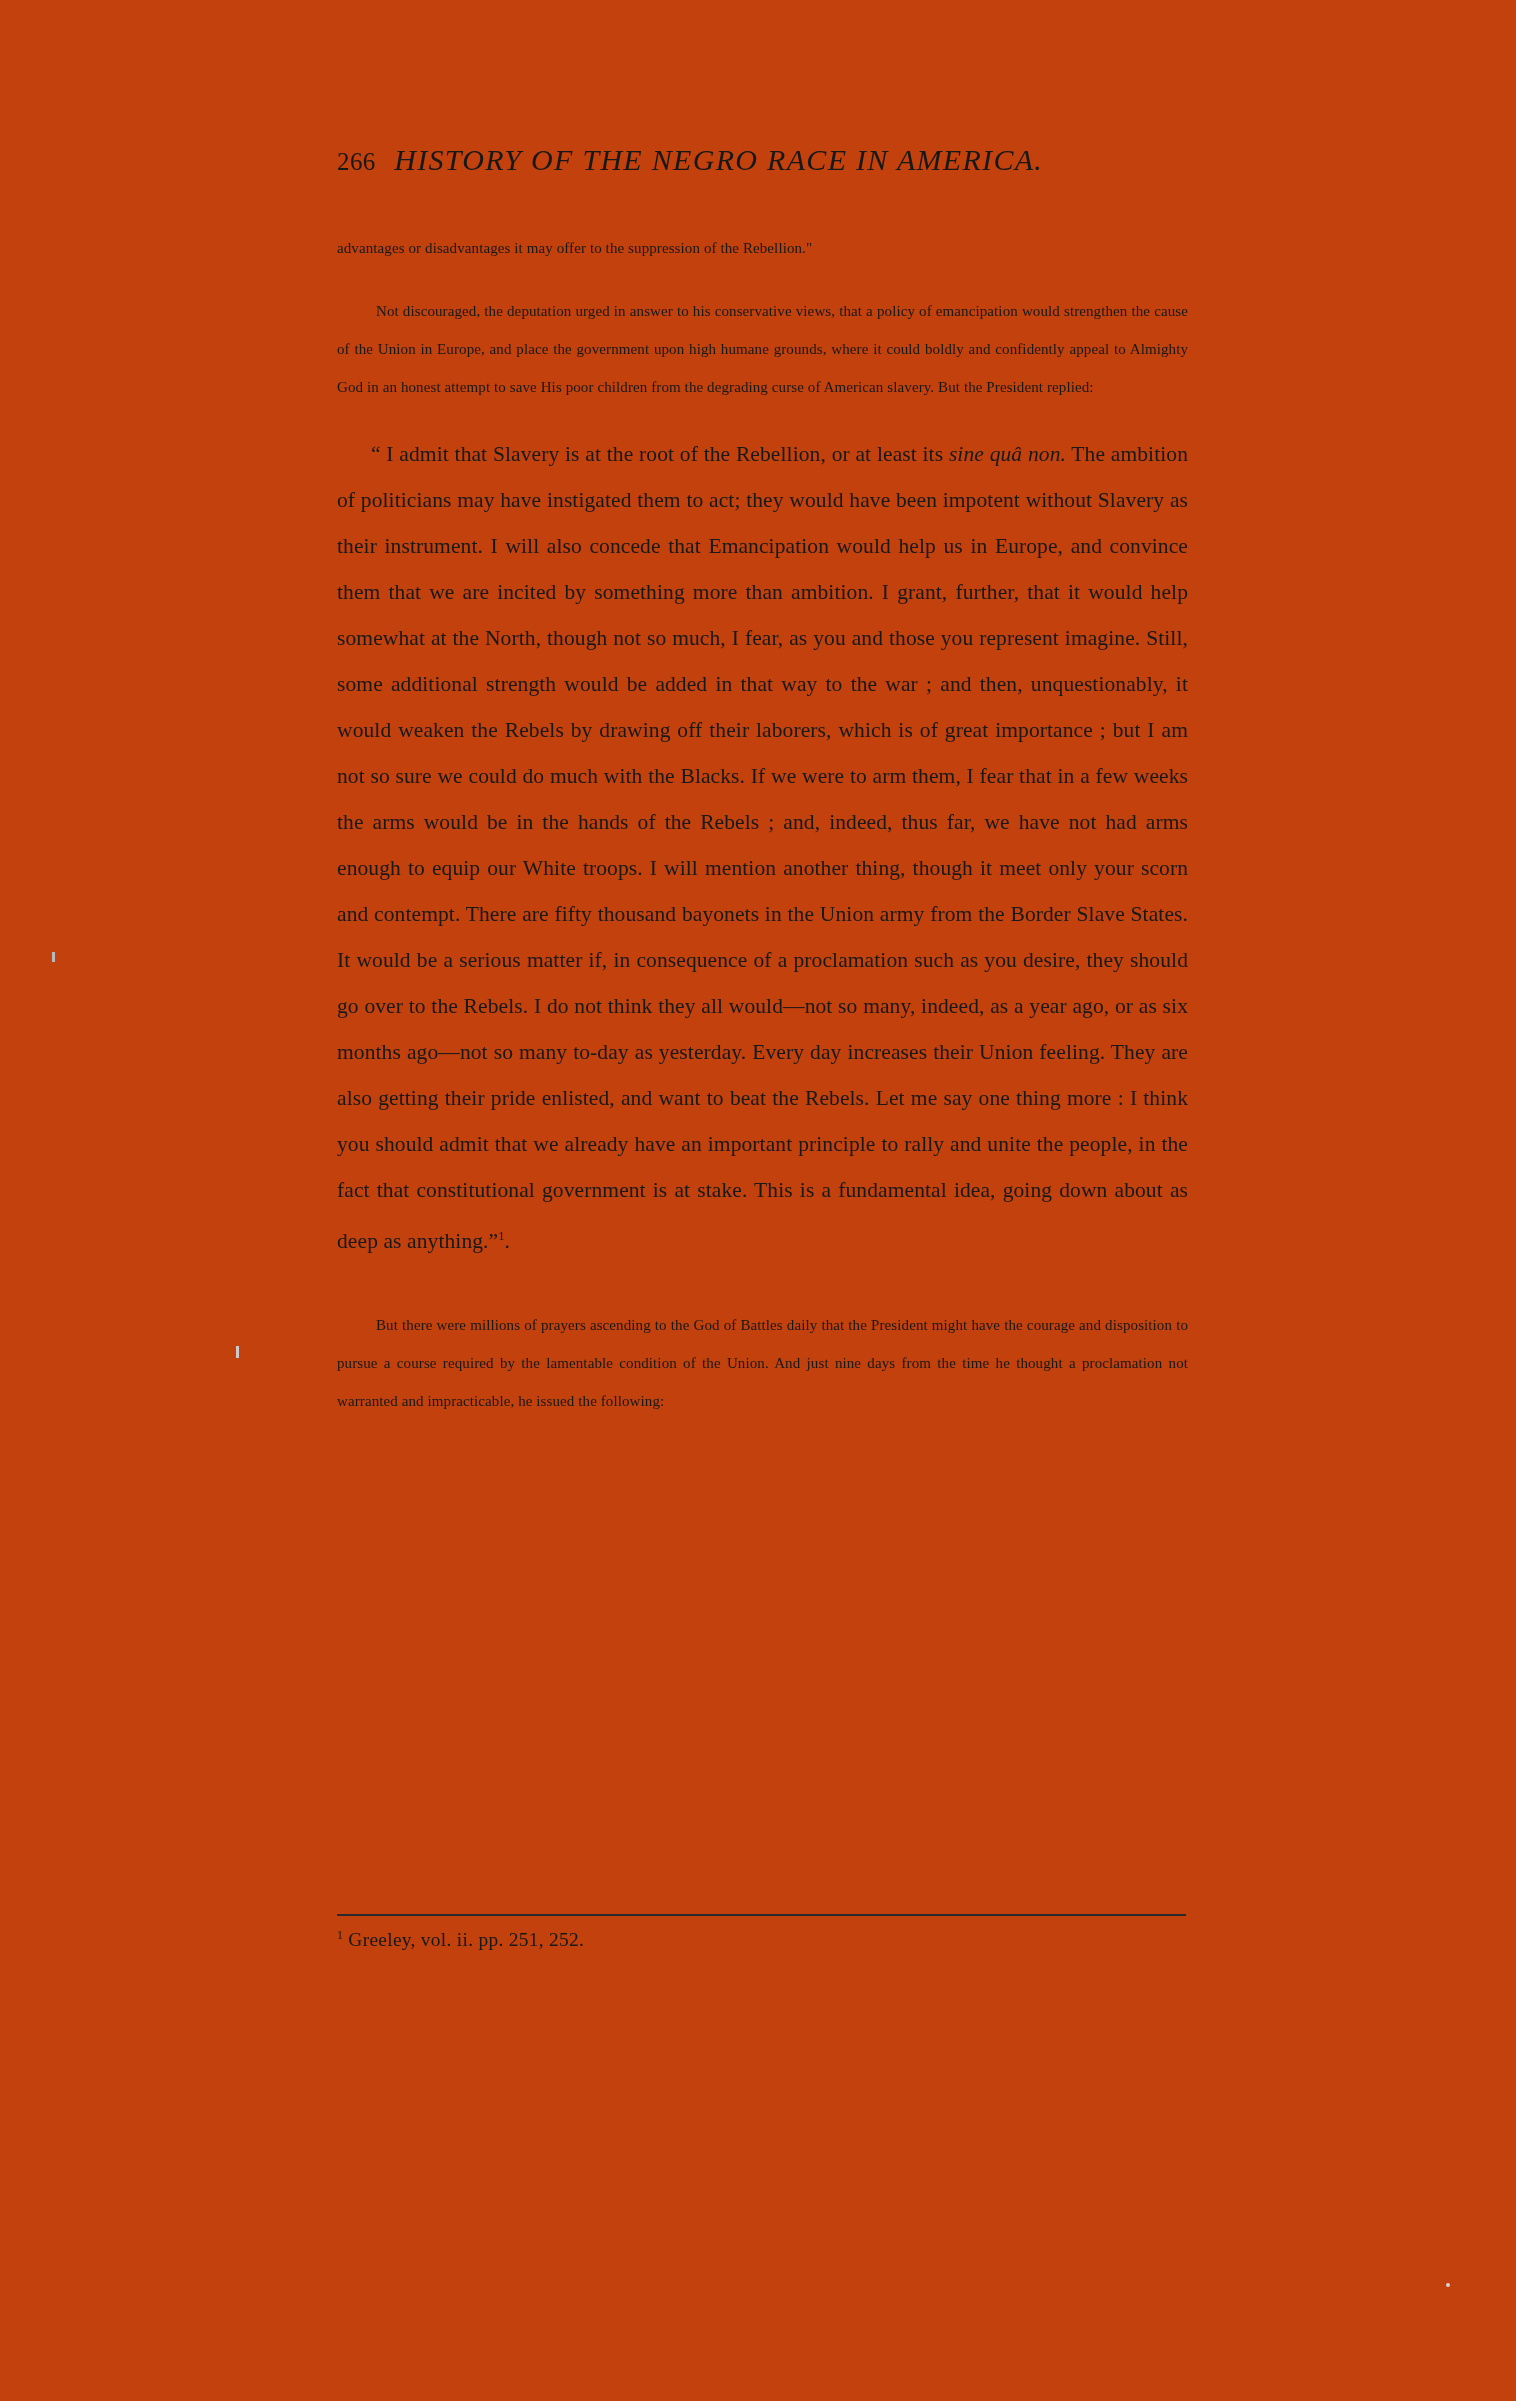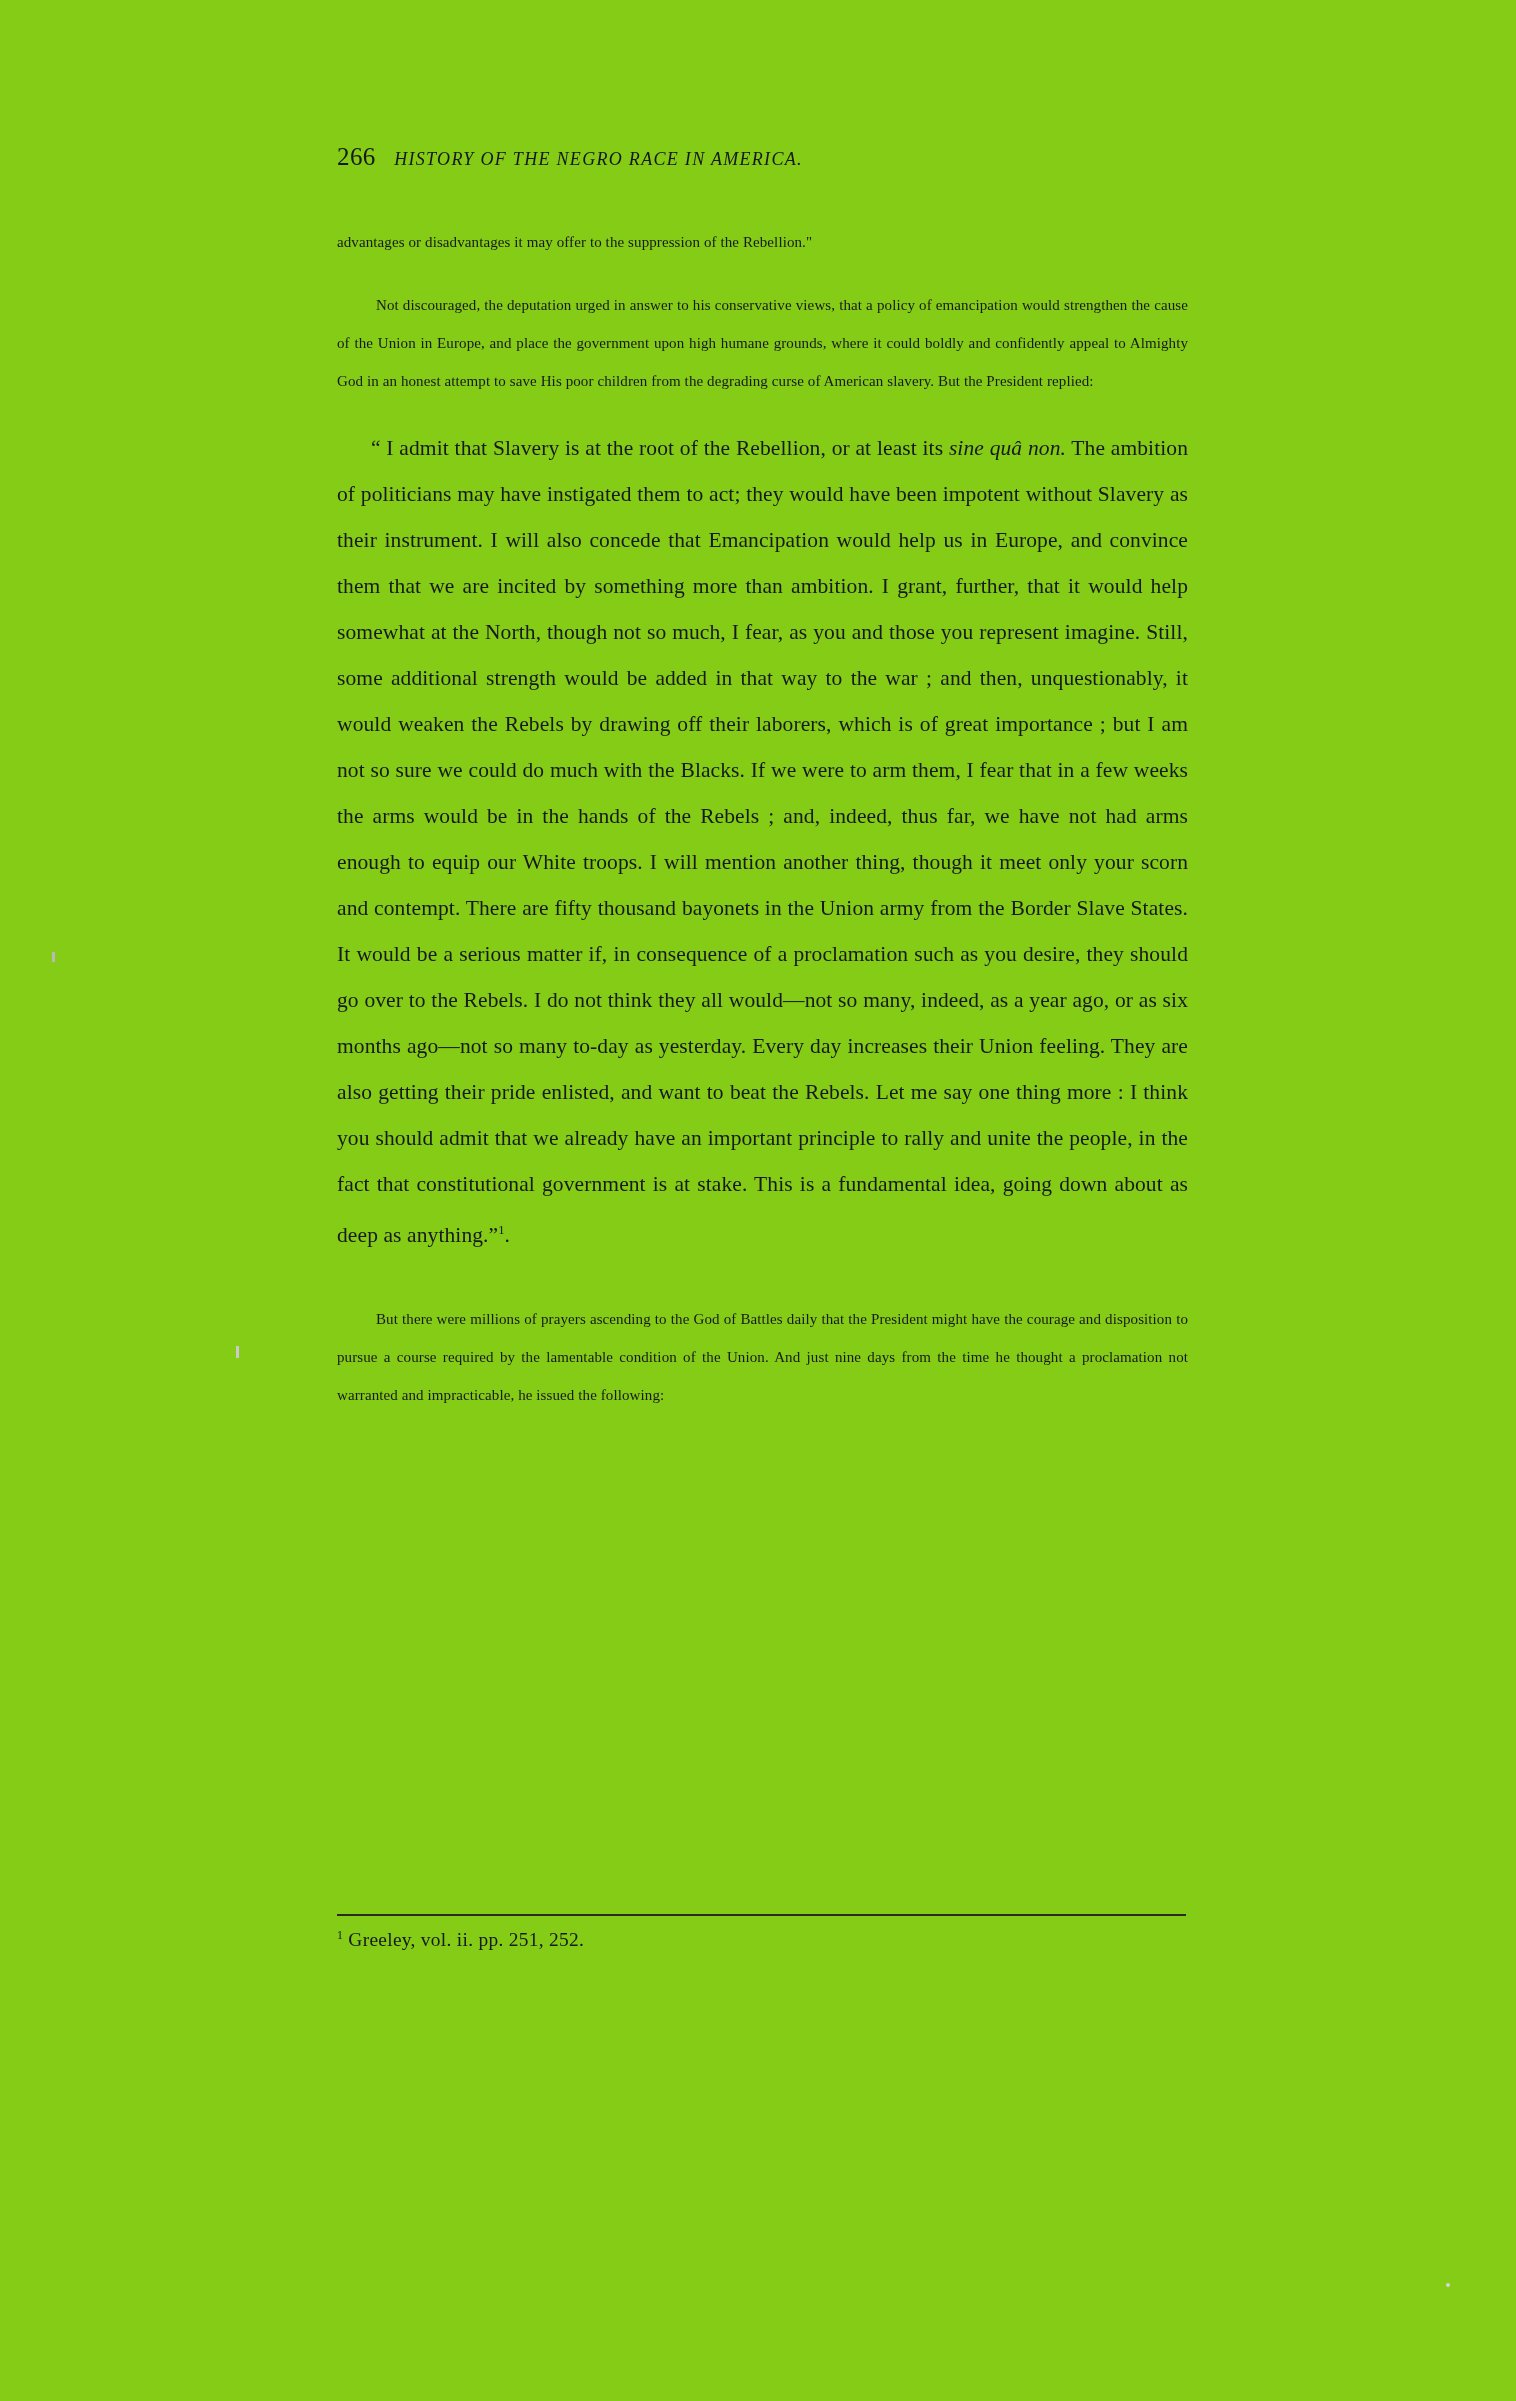--- a/index.html
+++ b/index.html
@@ -13,21 +13,21 @@
     font-family: "Liberation Serif", serif;
     color: #1a1a1a;
     position: relative;
     overflow: hidden;
   }
   .page {
     position: absolute;
     top: 0; left: 0;
     width: 1517px;
     height: 2401px;
-    background: #84cc16;
+    background: #c2410c;
   }
   .content {
     position: absolute;
     left: 337px;
     top: 143px;
     width: 851px;
   }
   .header {
     display: flex;
     align-items: baseline;
@@ -38,21 +38,21 @@
   .folio {
     font-family: "Liberation Serif", serif;
     font-size: 25px;
     letter-spacing: 0.4px;
     color: #16181a;
     margin-right: 18.5px;
   }
   .running-title {
     font-family: "Liberation Serif", serif;
     font-style: italic;
-    font-size: 18px;
+    font-size: 30px;
     letter-spacing: 1.3px;
     color: #16181a;
     white-space: nowrap;
   }
   p {
     margin: 0 0 0 0;
     text-align: justify;
     -webkit-hyphens: none;
     hyphens: none;
   }

